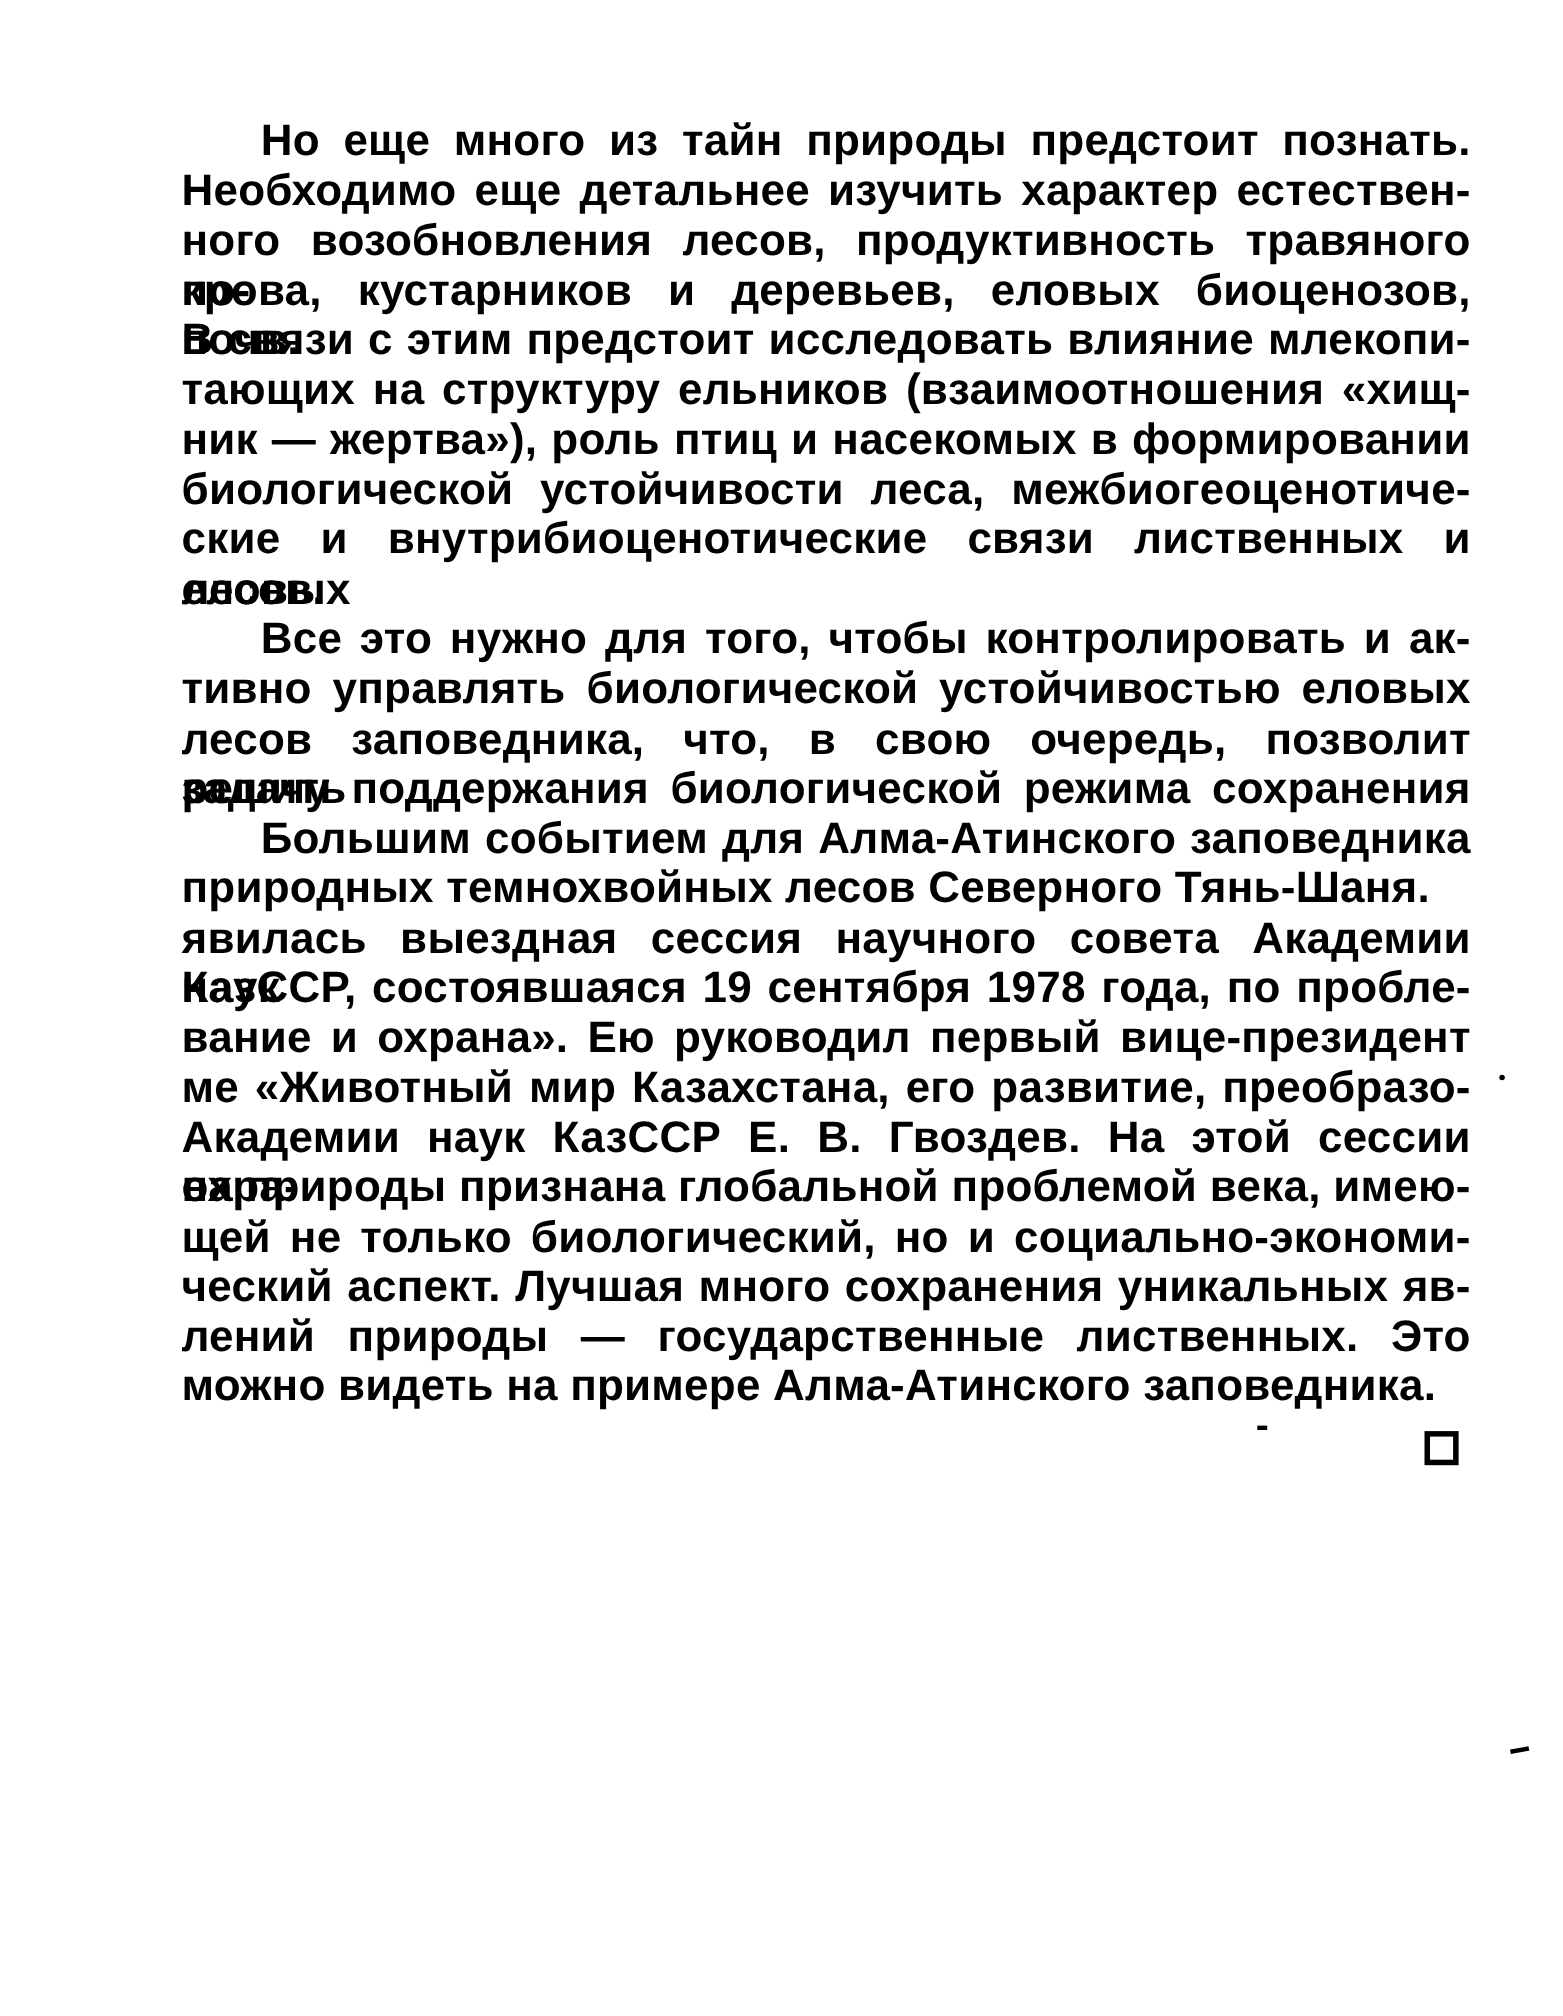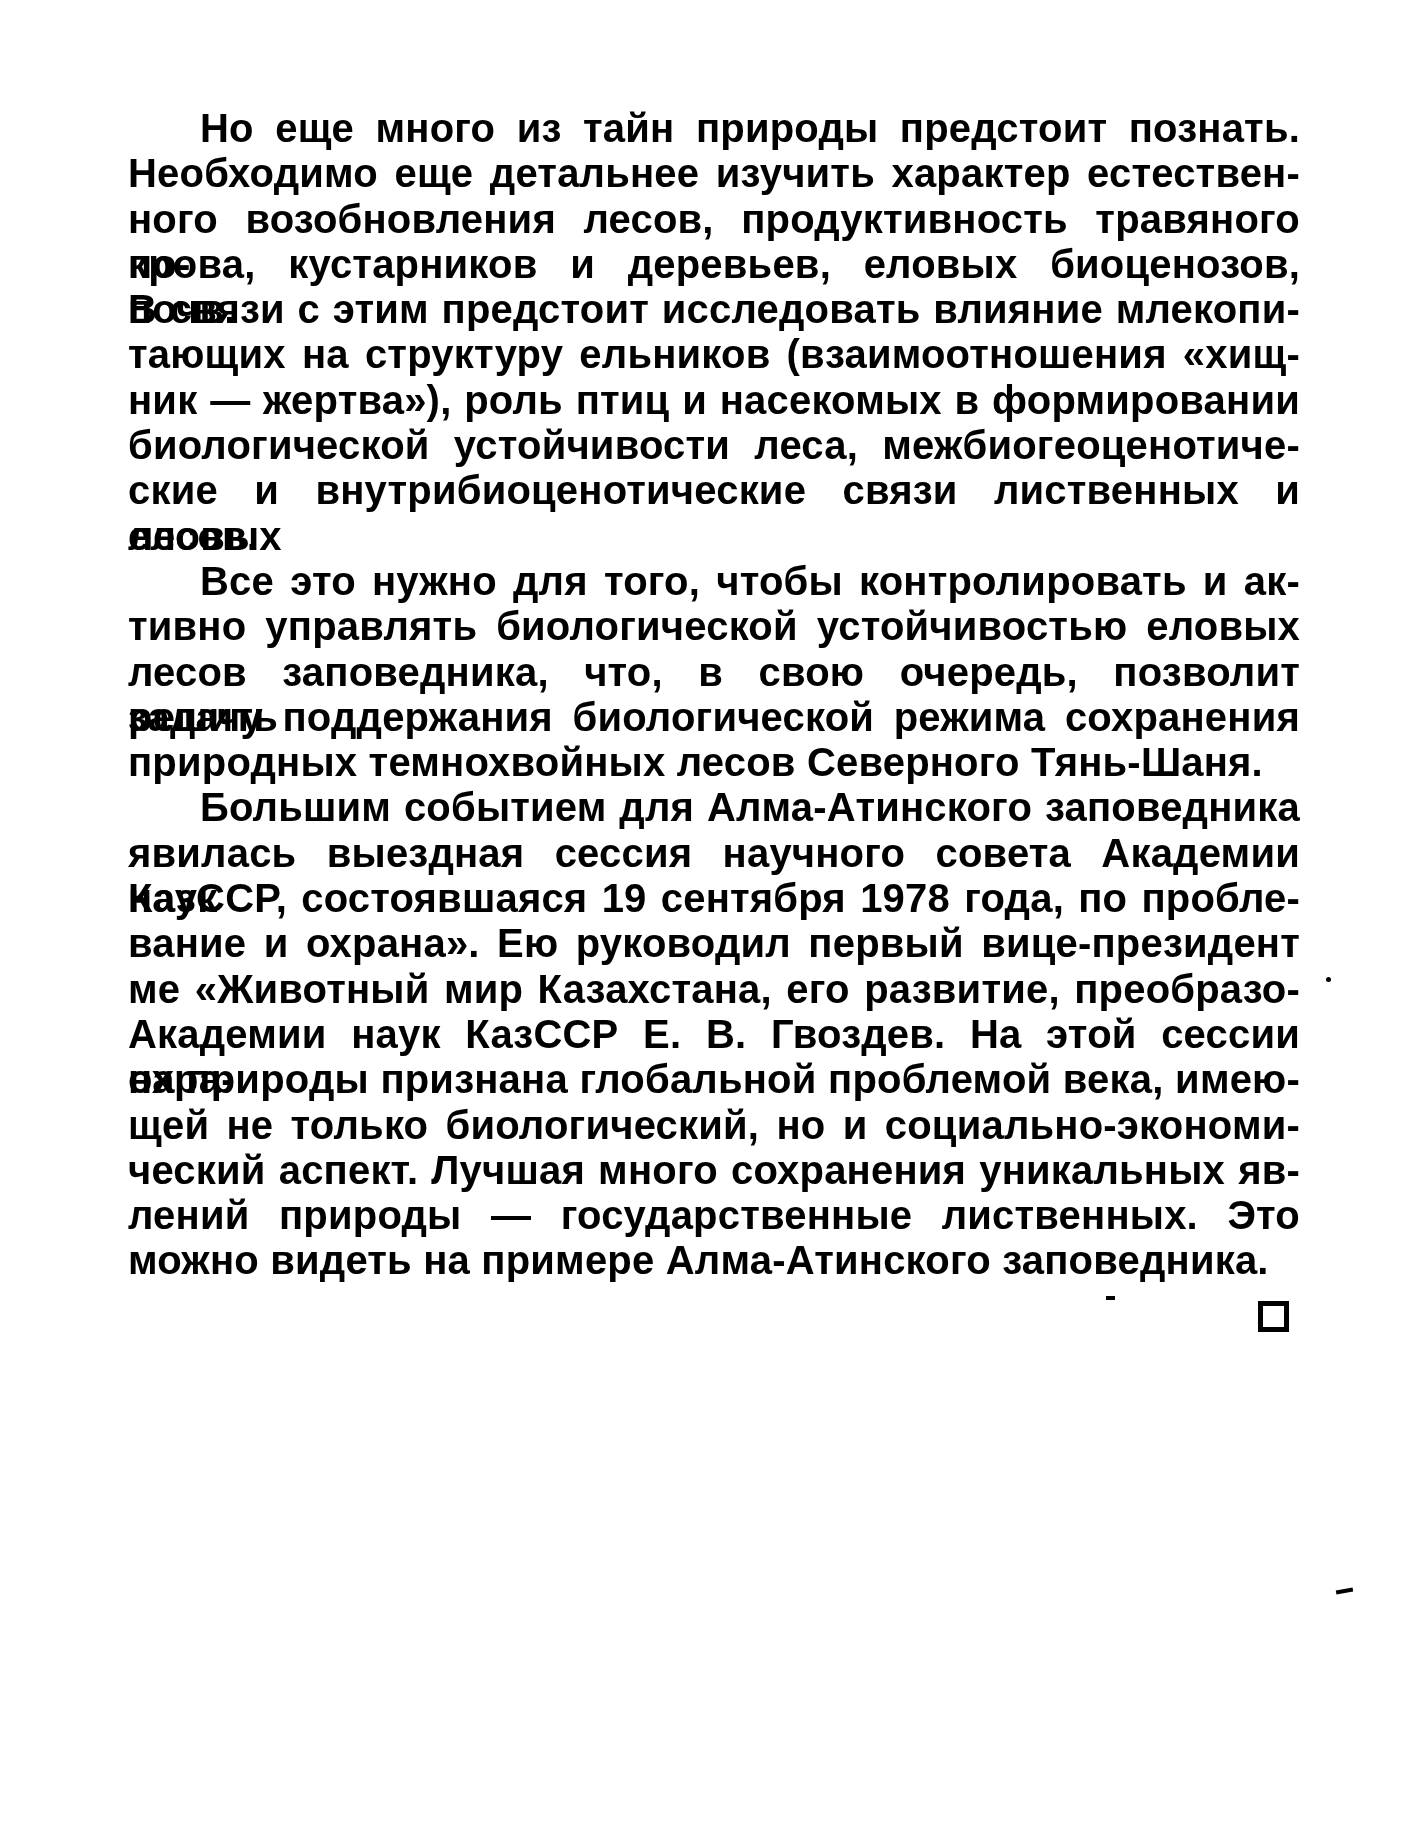--- a/index.html
+++ b/index.html
@@ -11,20 +11,21 @@
     width: 1421px;
     height: 1833px;
     position: relative;
     overflow: hidden;
     font-family: "Liberation Sans", sans-serif;
   }
   .page {
     position: absolute;
     inset: 0;
     background: #ffffff;
+    margin-left: 37px;
   }
   .text-column {
     position: absolute;
     left: 128px;
     top: 106px;
     width: 1172px;
     color: #000000;
     font-size: 40px;
     font-weight: 700;
     line-height: 45.3px;
@@ -100,22 +101,22 @@
       <div class="line j">В связи с этим предстоит исследовать влияние млекопи-</div>
       <div class="line j">тающих на структуру ельников (взаимоотношения «хищ-</div>
       <div class="line j">ник — жертва»), роль птиц и насекомых в формировании</div>
       <div class="line j">биологической устойчивости леса, межбиогеоценотиче-</div>
       <div class="line j">ские и внутрибиоценотические связи лиственных и еловых</div>
       <div class="line e">лесов.</div>
       <div class="line j ind">Все это нужно для того, чтобы контролировать и ак-</div>
       <div class="line j">тивно управлять биологической устойчивостью еловых</div>
       <div class="line j">лесов заповедника, что, в свою очередь, позволит решить</div>
       <div class="line j">задачу поддержания биологической режима сохранения</div>
+      <div class="line j ind">Большим событием для Алма-Атинского заповедника</div>
       <div class="line e">природных темнохвойных лесов Северного Тянь-Шаня.</div>
-      <div class="line j ind">Большим событием для Алма-Атинского заповедника</div>
       <div class="line j">явилась выездная сессия научного совета Академии наук</div>
       <div class="line j">КазССР, состоявшаяся 19 сентября 1978 года, по пробле-</div>
       <div class="line j">вание и охрана». Ею руководил первый вице-президент</div>
       <div class="line j">ме «Животный мир Казахстана, его развитие, преобразо-</div>
       <div class="line j">Академии наук КазССР Е. В. Гвоздев. На этой сессии охра-</div>
       <div class="line j">на природы признана глобальной проблемой века, имею-</div>
       <div class="line j">щей не только биологический, но и социально-экономи-</div>
       <div class="line j">ческий аспект. Лучшая много сохранения уникальных яв-</div>
       <div class="line j">лений природы — государственные лиственных. Это</div>
       <div class="line e">можно видеть на примере Алма-Атинского заповедника.</div>

